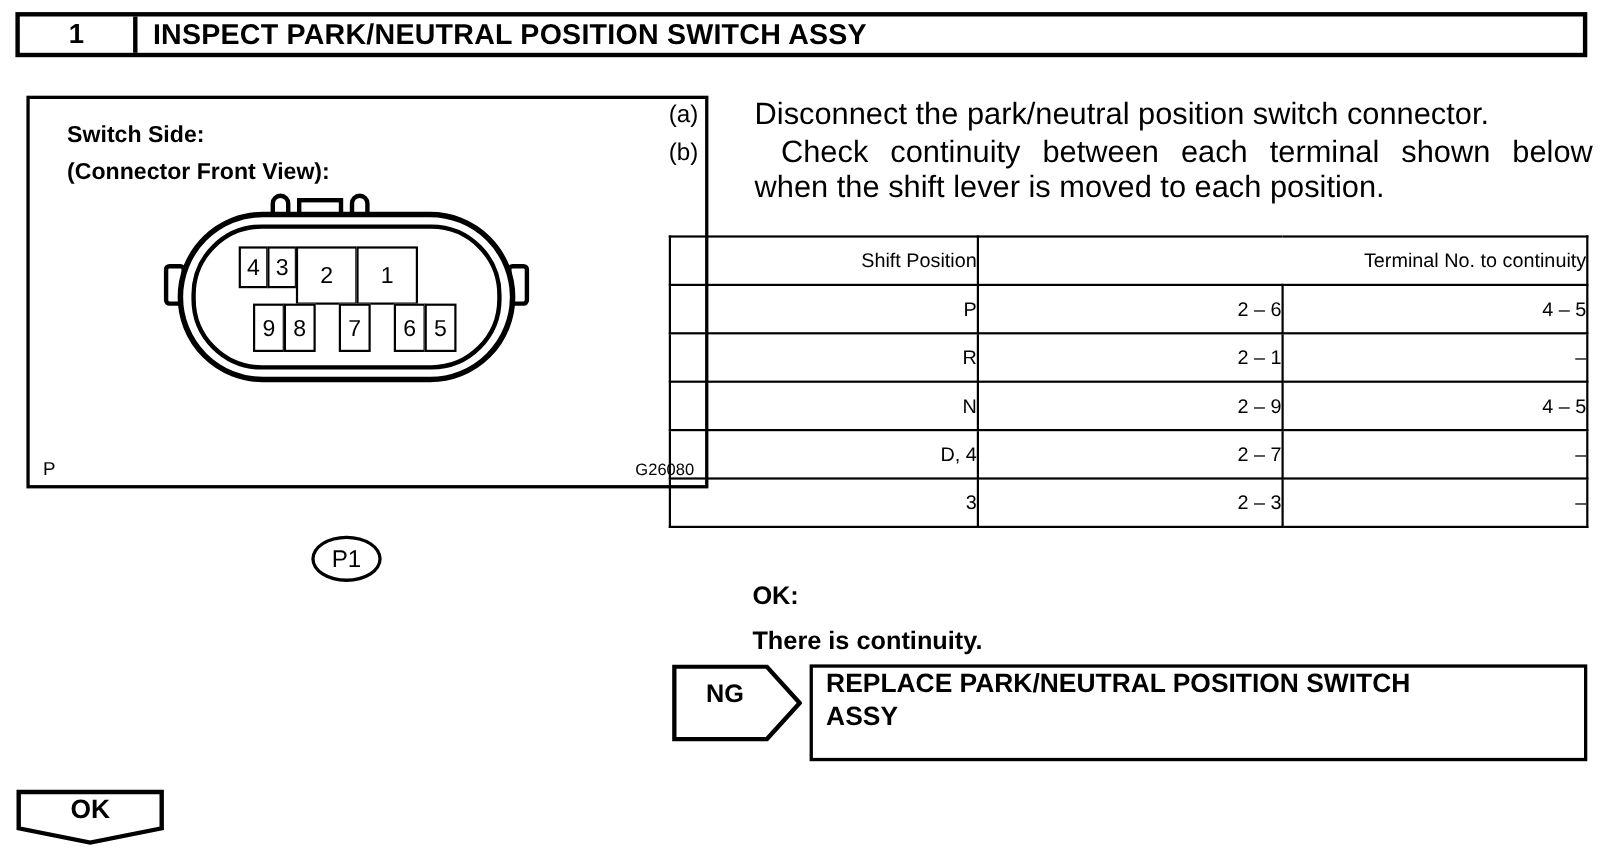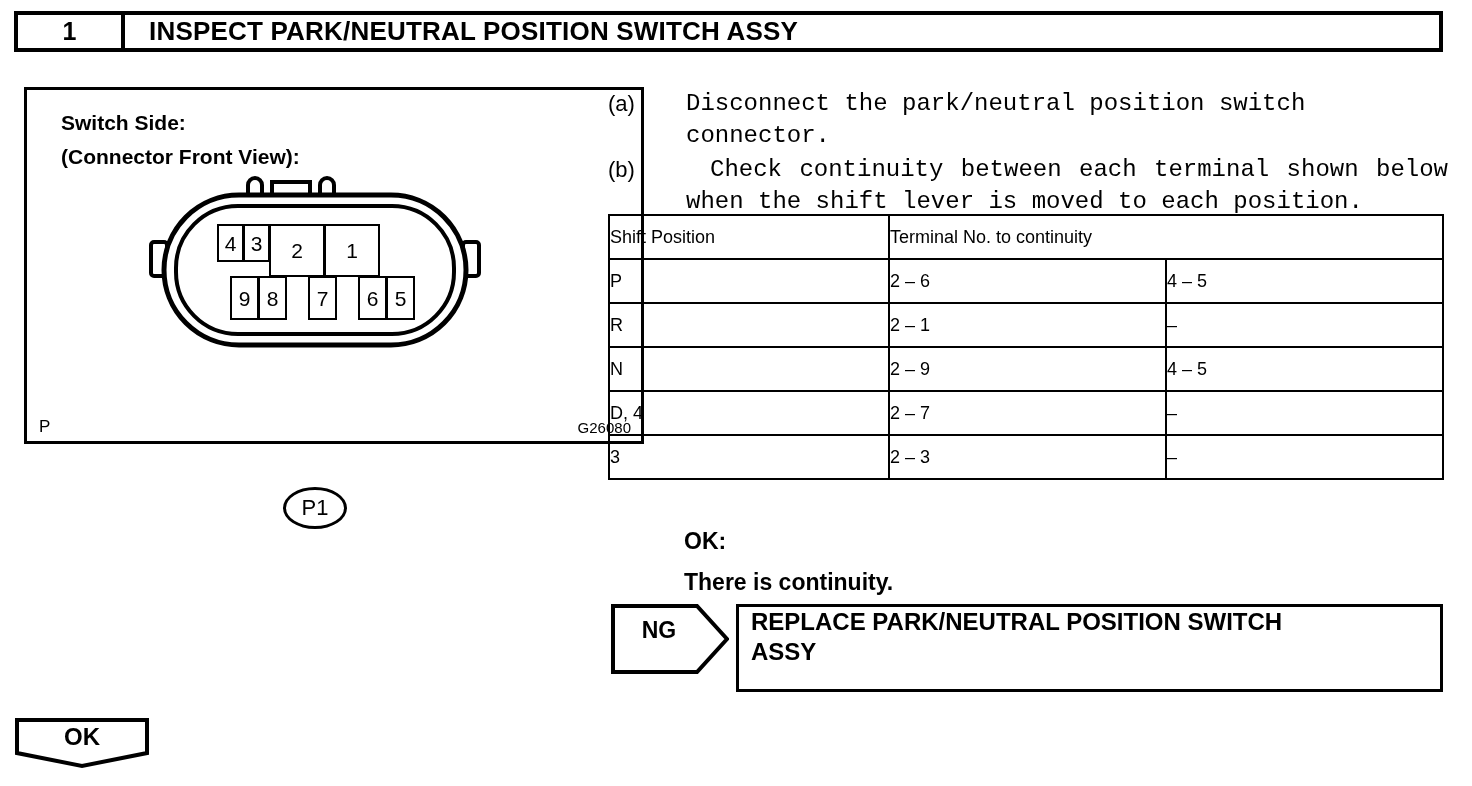--- a/index.html
+++ b/index.html
@@ -36,21 +36,21 @@
     justify-content: center;
     font-size: 25px;
     font-weight: bold;
     border-right: 4px solid #000;
     box-sizing: border-box;
   }
   .step-title {
     flex: 1;
     display: flex;
     align-items: center;
-    padding-left: 24px;
+    padding-left: 14px;
     font-size: 26px;
     font-weight: bold;
     letter-spacing: 0.2px;
   }
 
   
   .illo {
     position: absolute;
     left: 24px;
     top: 87px;
@@ -132,23 +132,22 @@
     margin-bottom: 2px;
   }
   .proc-label {
     width: 78px;
     flex: none;
     font-size: 22px;
     line-height: 32px;
   }
   .proc-text {
     flex: 1;
-    font-size: 24px;
+    font-size: 28px;
     line-height: 32px;
-    font-family: Liberation Mono, monospace;
   }
   .proc-text.justify {
     text-align: justify;
   }
   .proc-text.justify > span.line {
     display: block;
   }
   .proc-text.justify > span.line.j {
     text-align: justify;
     text-align-last: justify;
@@ -159,21 +158,21 @@
   .cont-table {
     position: absolute;
     left: 608px;
     top: 214px;
     width: 836px;
     border-collapse: collapse;
     table-layout: fixed;
   }
   .cont-table td, .cont-table th {
     border: 2.5px solid #000;
-    text-align: left;
+    text-align: right;
     font-weight: normal;
     font-size: 18px;
     height: 42px;
     padding: 0;
   }
   .cont-table th { font-size: 18px; }
   .col-shift { width: 278px; }
   .col-t1 { width: 279px; }
   .col-t2 { width: 279px; }
 

